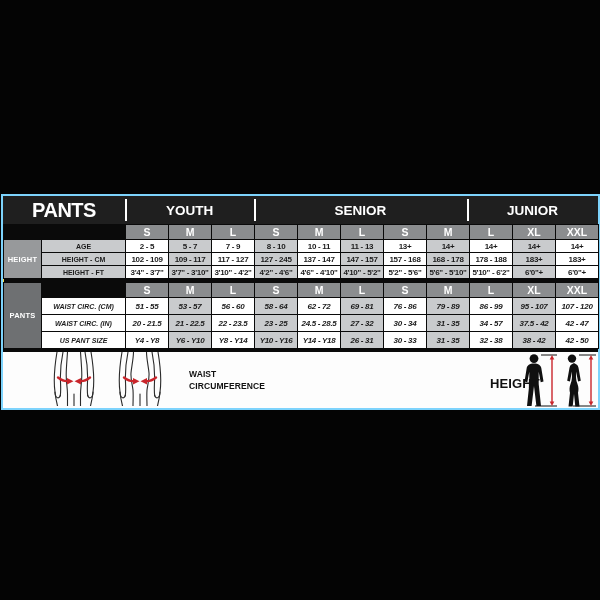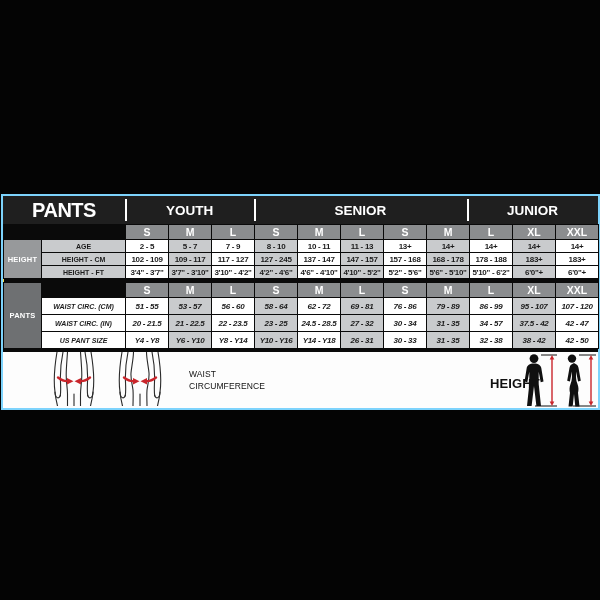--- a/index.html
+++ b/index.html
@@ -35,21 +35,21 @@
   td.sec.pan{background:#6e7072;}
   td.lbl{background:#c9cbcd;color:#1c1c1c;font-weight:bold;font-size:7px;border-right:3px solid #0a0a0a;}
   td.lbl.white{background:#ffffff;}
   td.c{background:#ffffff;color:#1b1b1b;font-weight:bold;font-size:8px;letter-spacing:-0.3px;}
   td.c.alt{background:#c9cbcd;}
   td.gs{border-left:3px solid #0a0a0a;}
   
   .legend{position:relative;height:56px;background:#fdfdfd;border-top:3px solid #0a0a0a;}
   .legend svg{position:absolute;top:0;}
   .waist-label{position:absolute;left:186px;top:16px;width:86px;color:#111;
-               font-weight:normal;font-size:8.5px;line-height:1.45;letter-spacing:0.1px;}
+               font-weight:bold;font-size:8.5px;line-height:1.45;letter-spacing:0.1px;}
   .height-label{position:absolute;left:487px;top:24px;color:#111;font-weight:bold;
                 font-size:13px;letter-spacing:0.1px;}
 </style>
 </head>
 <body>
 
 <div class="stage">
   <div class="sheet">
 
     <div class="band">

